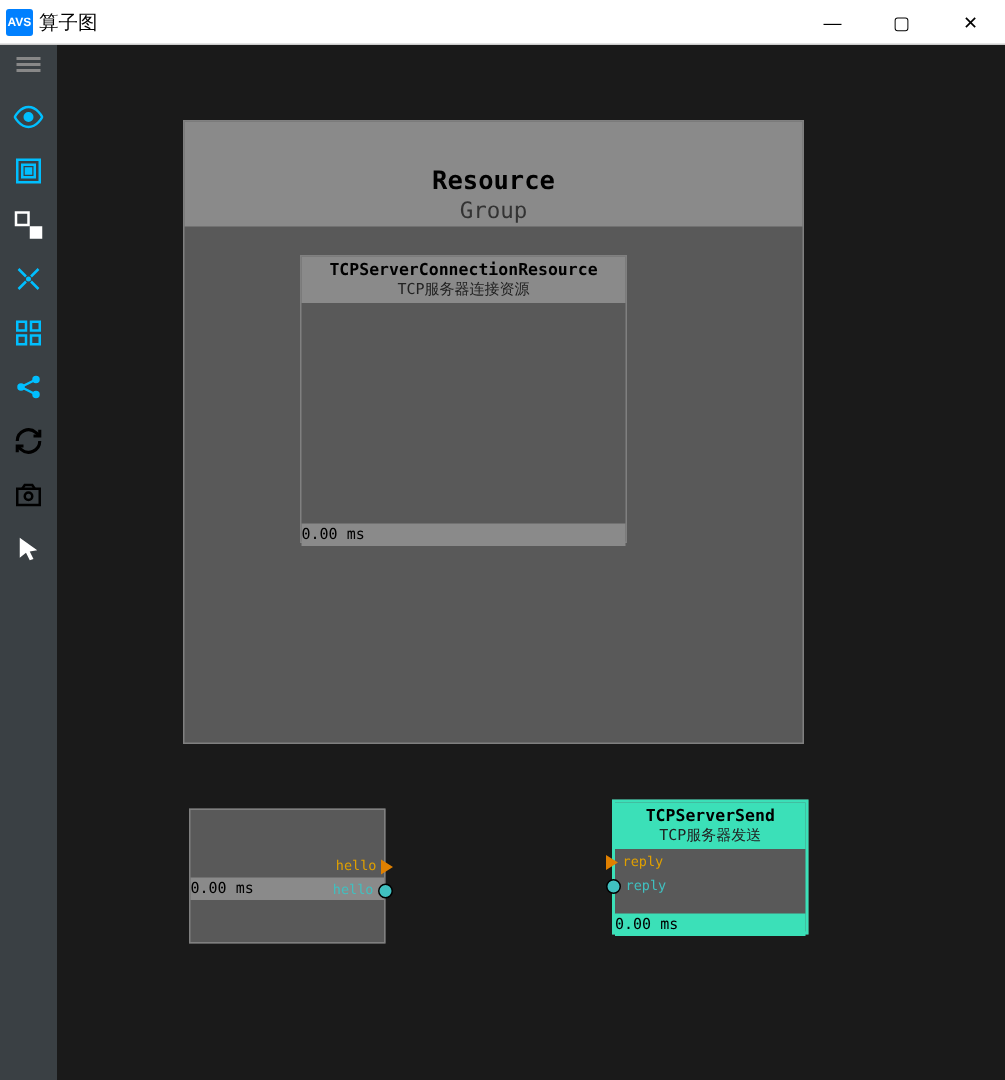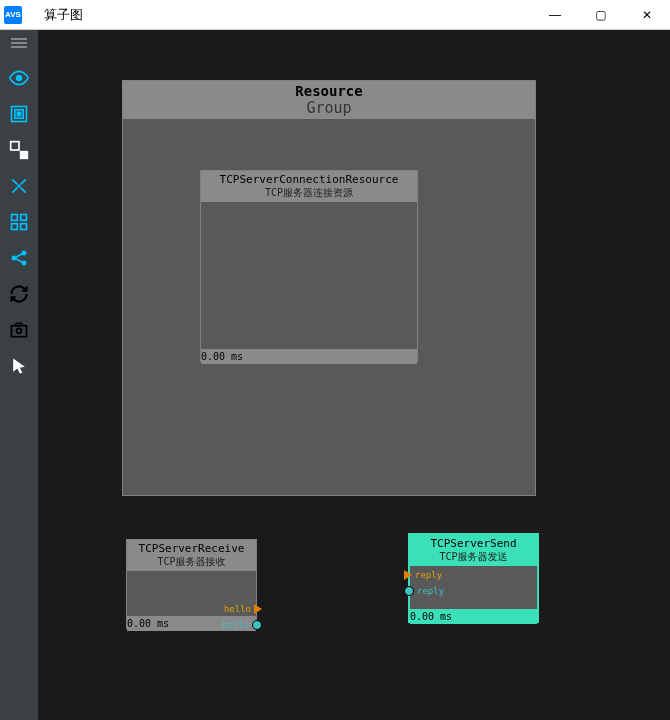--- a/index.html
+++ b/index.html
@@ -1,43 +1,43 @@
 <!DOCTYPE html>
 <html><head>
 <meta charset="utf-8">
 <style>
   * { box-sizing: border-box; margin: 0; padding: 0; }
   body { width: 670px; height: 720px; font-family: "Microsoft YaHei", sans-serif; background: #fff; overflow: hidden; }
   
   .titlebar { height: 30px; background: #fff; border-bottom: 1px solid #ccc; display: flex; align-items: center; padding-left: 4px; }
-  .app-icon { width: 18px; height: 18px; background: #0080ff; border-radius: 2px; display: flex; align-items: center; justify-content: center; color: #fff; font-size: 8px; font-weight: bold; margin-right: 22px; }
+  .app-icon { width: 18px; height: 18px; background: #0080ff; border-radius: 2px; display: flex; align-items: center; justify-content: center; color: #fff; font-size: 8px; font-weight: bold; margin-right: 4px; }
   .title-text { font-size: 13px; color: #000; }
   .win-controls { margin-left: auto; display: flex; }
   .win-btn { width: 46px; height: 30px; display: flex; align-items: center; justify-content: center; font-size: 12px; cursor: pointer; font-family: "Segoe UI Symbol", sans-serif; }
   
   .main { display: flex; height: 690px; }
   .sidebar { width: 38px; background: #3a4044; display: flex; flex-direction: column; align-items: center; padding-top: 4px; }
   .sidebar-toggle { width: 100%; height: 18px; display: flex; align-items: center; justify-content: center; cursor: pointer; margin-bottom: 8px; }
   .hamburger { width: 16px; }
   .hamburger div { height: 2px; background: #888; margin: 2px 0; }
   .tool-btn { width: 30px; height: 30px; display: flex; align-items: center; justify-content: center; cursor: pointer; margin: 3px 0; color: #00bfff; }
   .tool-btn svg { width: 20px; height: 20px; }
   
   .canvas { flex: 1; background: #1a1a1a; position: relative; }
   
   .node-group { position: absolute; background: #595959; border: 1px solid #808080; }
   .node-group-header { background: #8a8a8a; text-align: center; padding: 2px 0; }
-  .node-group-title { font-size: 14px; font-weight: bold; color: #000; font-family: monospace; }
+  .node-group-title { font-size: 17px; font-weight: bold; color: #000; font-family: monospace; margin-top: 28px; }
   .node-group-subtitle { font-size: 15px; color: #333; font-family: monospace; }
   
   .node { position: absolute; background: #595959; border: 1px solid #808080; }
   .node.selected { border: 2px solid #3be0b8; }
   .node-header { background: #8a8a8a; text-align: center; padding: 2px 0; }
   .node.selected .node-header { background: #3be0b8; }
-  .node-title { font-size: 11px; font-weight: normal; color: #000; font-family: monospace; }
+  .node-title { font-size: 11px; font-weight: bold; color: #000; font-family: monospace; }
   .node-subtitle { font-size: 10px; color: #222; font-family: monospace; }
   .node-body { position: relative; }
   .node-footer { background: #8a8a8a; font-size: 10px; color: #000; padding: 2px 0; font-family: monospace; }
   .node.selected .node-footer { background: #3be0b8; }
   
   .port { position: absolute; font-size: 9px; font-family: monospace; display: flex; align-items: center; }
   .port.out { right: -6px; margin-top: 27px; }
   .port.in { left: -6px; flex-direction: row-reverse; }
   .port-label { color: #e0a000; margin: 0 3px; }
   .port-label.cyan { color: #40c0c0; }
@@ -140,24 +140,20 @@
     <div class="node" style="left:162px; top:140px; width:218px; height:192px;">
       <div class="node-header">
         <div class="node-title">TCPServerConnectionResource</div>
         <div class="node-subtitle">TCP服务器连接资源</div>
       </div>
       <div class="node-body" style="height:147px;"></div>
       <div class="node-footer">0.00 ms</div>
     </div>
 
     <div class="node" style="left:88px; top:509px; width:131px; height:90px;">
-      <div class="node-header">
-        <div class="node-title">TCPServerReceive</div>
-        <div class="node-subtitle">TCP服务器接收</div>
-      </div>
       <div class="node-body" style="height:45px;">
         <div class="port out" style="top:6px;">
           <span class="port-label">hello</span>
           <span class="port-dot tri"></span>
         </div>
         <div class="port out" style="top:22px;">
           <span class="port-label cyan">hello</span>
           <span class="port-dot circle-cyan"></span>
         </div>
       </div>

